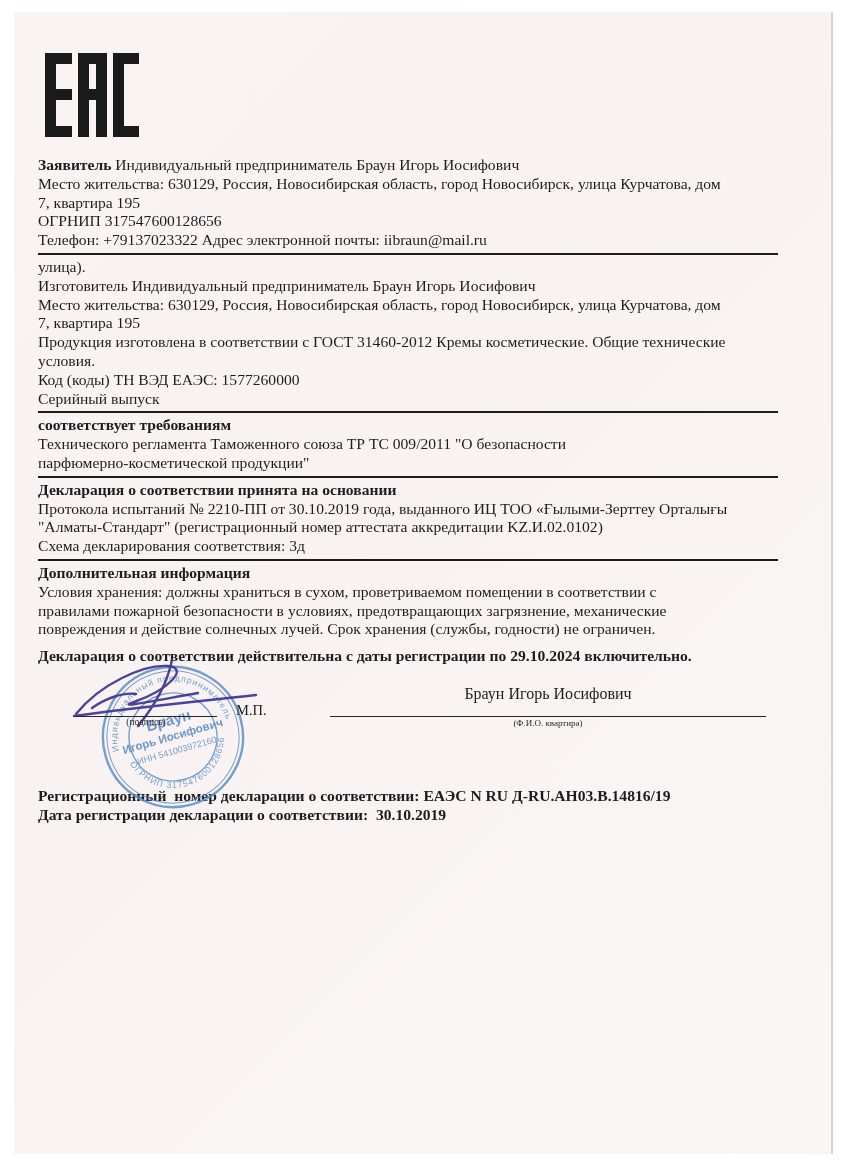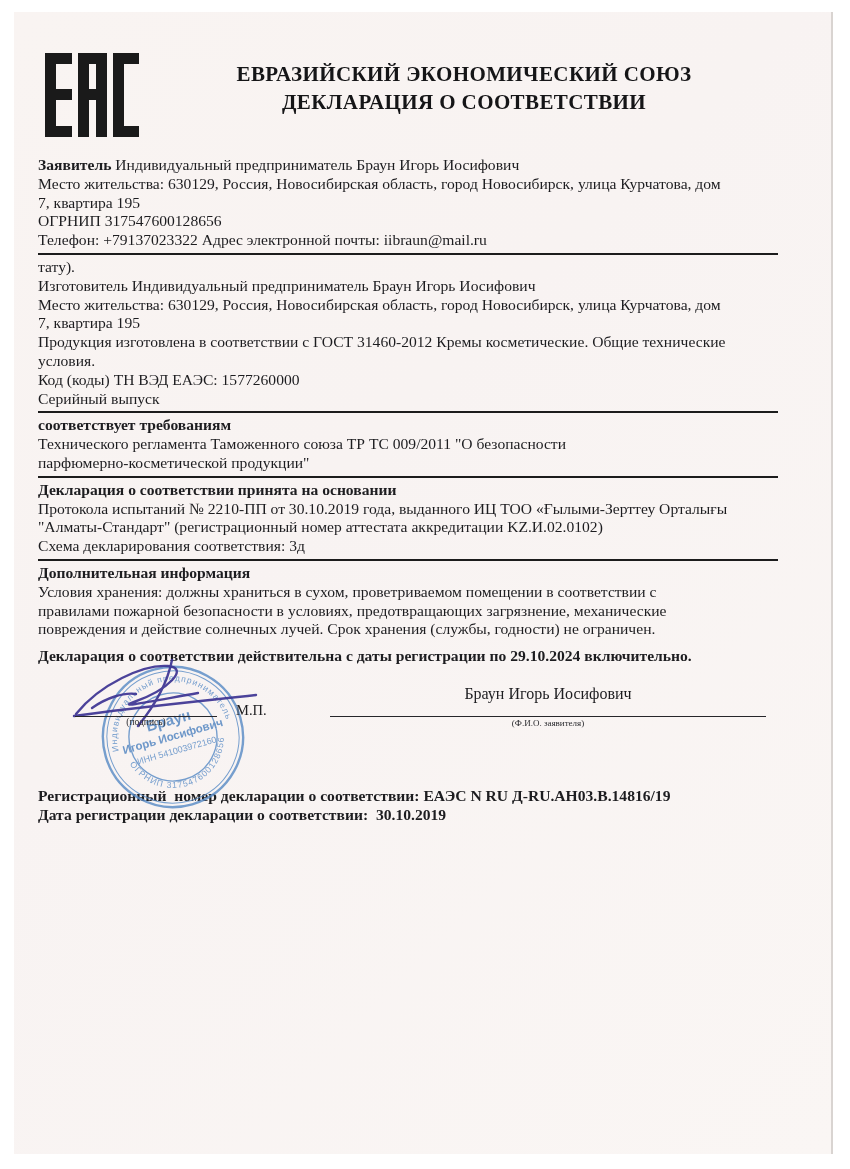--- a/index.html
+++ b/index.html
@@ -53,36 +53,32 @@
       <rect x="51" y="0" width="11" height="84"></rect>
       <rect x="33" y="0" width="29" height="11"></rect>
       <rect x="33" y="36" width="29" height="11"></rect>
 
       <rect x="68" y="0" width="11" height="84"></rect>
       <rect x="68" y="0" width="26" height="11"></rect>
       <rect x="68" y="73" width="26" height="11"></rect>
     </g>
   </svg>
 
-  <div class="titles">
-    <div>ЕВРАЗИЙСКИЙ ЭКОНОМИЧЕСКИЙ СОЮЗ</div>
-    <div>ДЕКЛАРАЦИЯ О СООТВЕТСТВИИ</div>
-  </div>
 
   <div class="content">
 
     <div class="ln"><span class="b">Заявитель</span><span> Индивидуальный предприниматель Браун Игорь Иосифович</span></div>
     <div class="ln">Место жительства: 630129, Россия, Новосибирская область, город Новосибирск, улица Курчатова, дом</div>
     <div class="ln">7, квартира 195</div>
     <div class="ln">ОГРНИП 317547600128656</div>
     <div class="ln">Телефон: +79137023322 Адрес электронной почты: iibraun@mail.ru</div>
 
     <hr class="rule">
 
-    <div class="ln">тату).</div>
+    <div class="ln">улица).</div>
     <div class="ln">Изготовитель Индивидуальный предприниматель Браун Игорь Иосифович</div>
     <div class="ln">Место жительства: 630129, Россия, Новосибирская область, город Новосибирск, улица Курчатова, дом</div>
     <div class="ln">7, квартира 195</div>
     <div class="ln">Продукция изготовлена в соответствии с ГОСТ 31460-2012 Кремы косметические. Общие технические</div>
     <div class="ln">условия.</div>
     <div class="ln">Код (коды) ТН ВЭД ЕАЭС: 1577260000</div>
     <div class="ln">Серийный выпуск</div>
 
     <hr class="rule">
 
@@ -137,20 +133,20 @@
           <path d="M 8,62 C 64,54 126,48 190,41"></path>
           <path d="M 26,54 C 40,44 58,38 70,40"></path>
         </g>
       </svg>
 
       <div class="sigline-left"></div>
       <div class="sig-caption">(подпись)</div>
       <div class="mp">М.П.</div>
       <div class="fio-name">Браун Игорь Иосифович</div>
       <div class="fio-line"></div>
-      <div class="fio-caption">(Ф.И.О. заявителя)</div>
+      <div class="fio-caption">(Ф.И.О. квартира)</div>
     </div>
 
     <div class="regline regline1">Регистрационный  номер декларации о соответствии: ЕАЭС N RU Д-RU.АН03.В.14816/19</div>
     <div class="regline regline2">Дата регистрации декларации о соответствии:  30.10.2019</div>
 
   </div>
 </div>
 
 </body></html>

